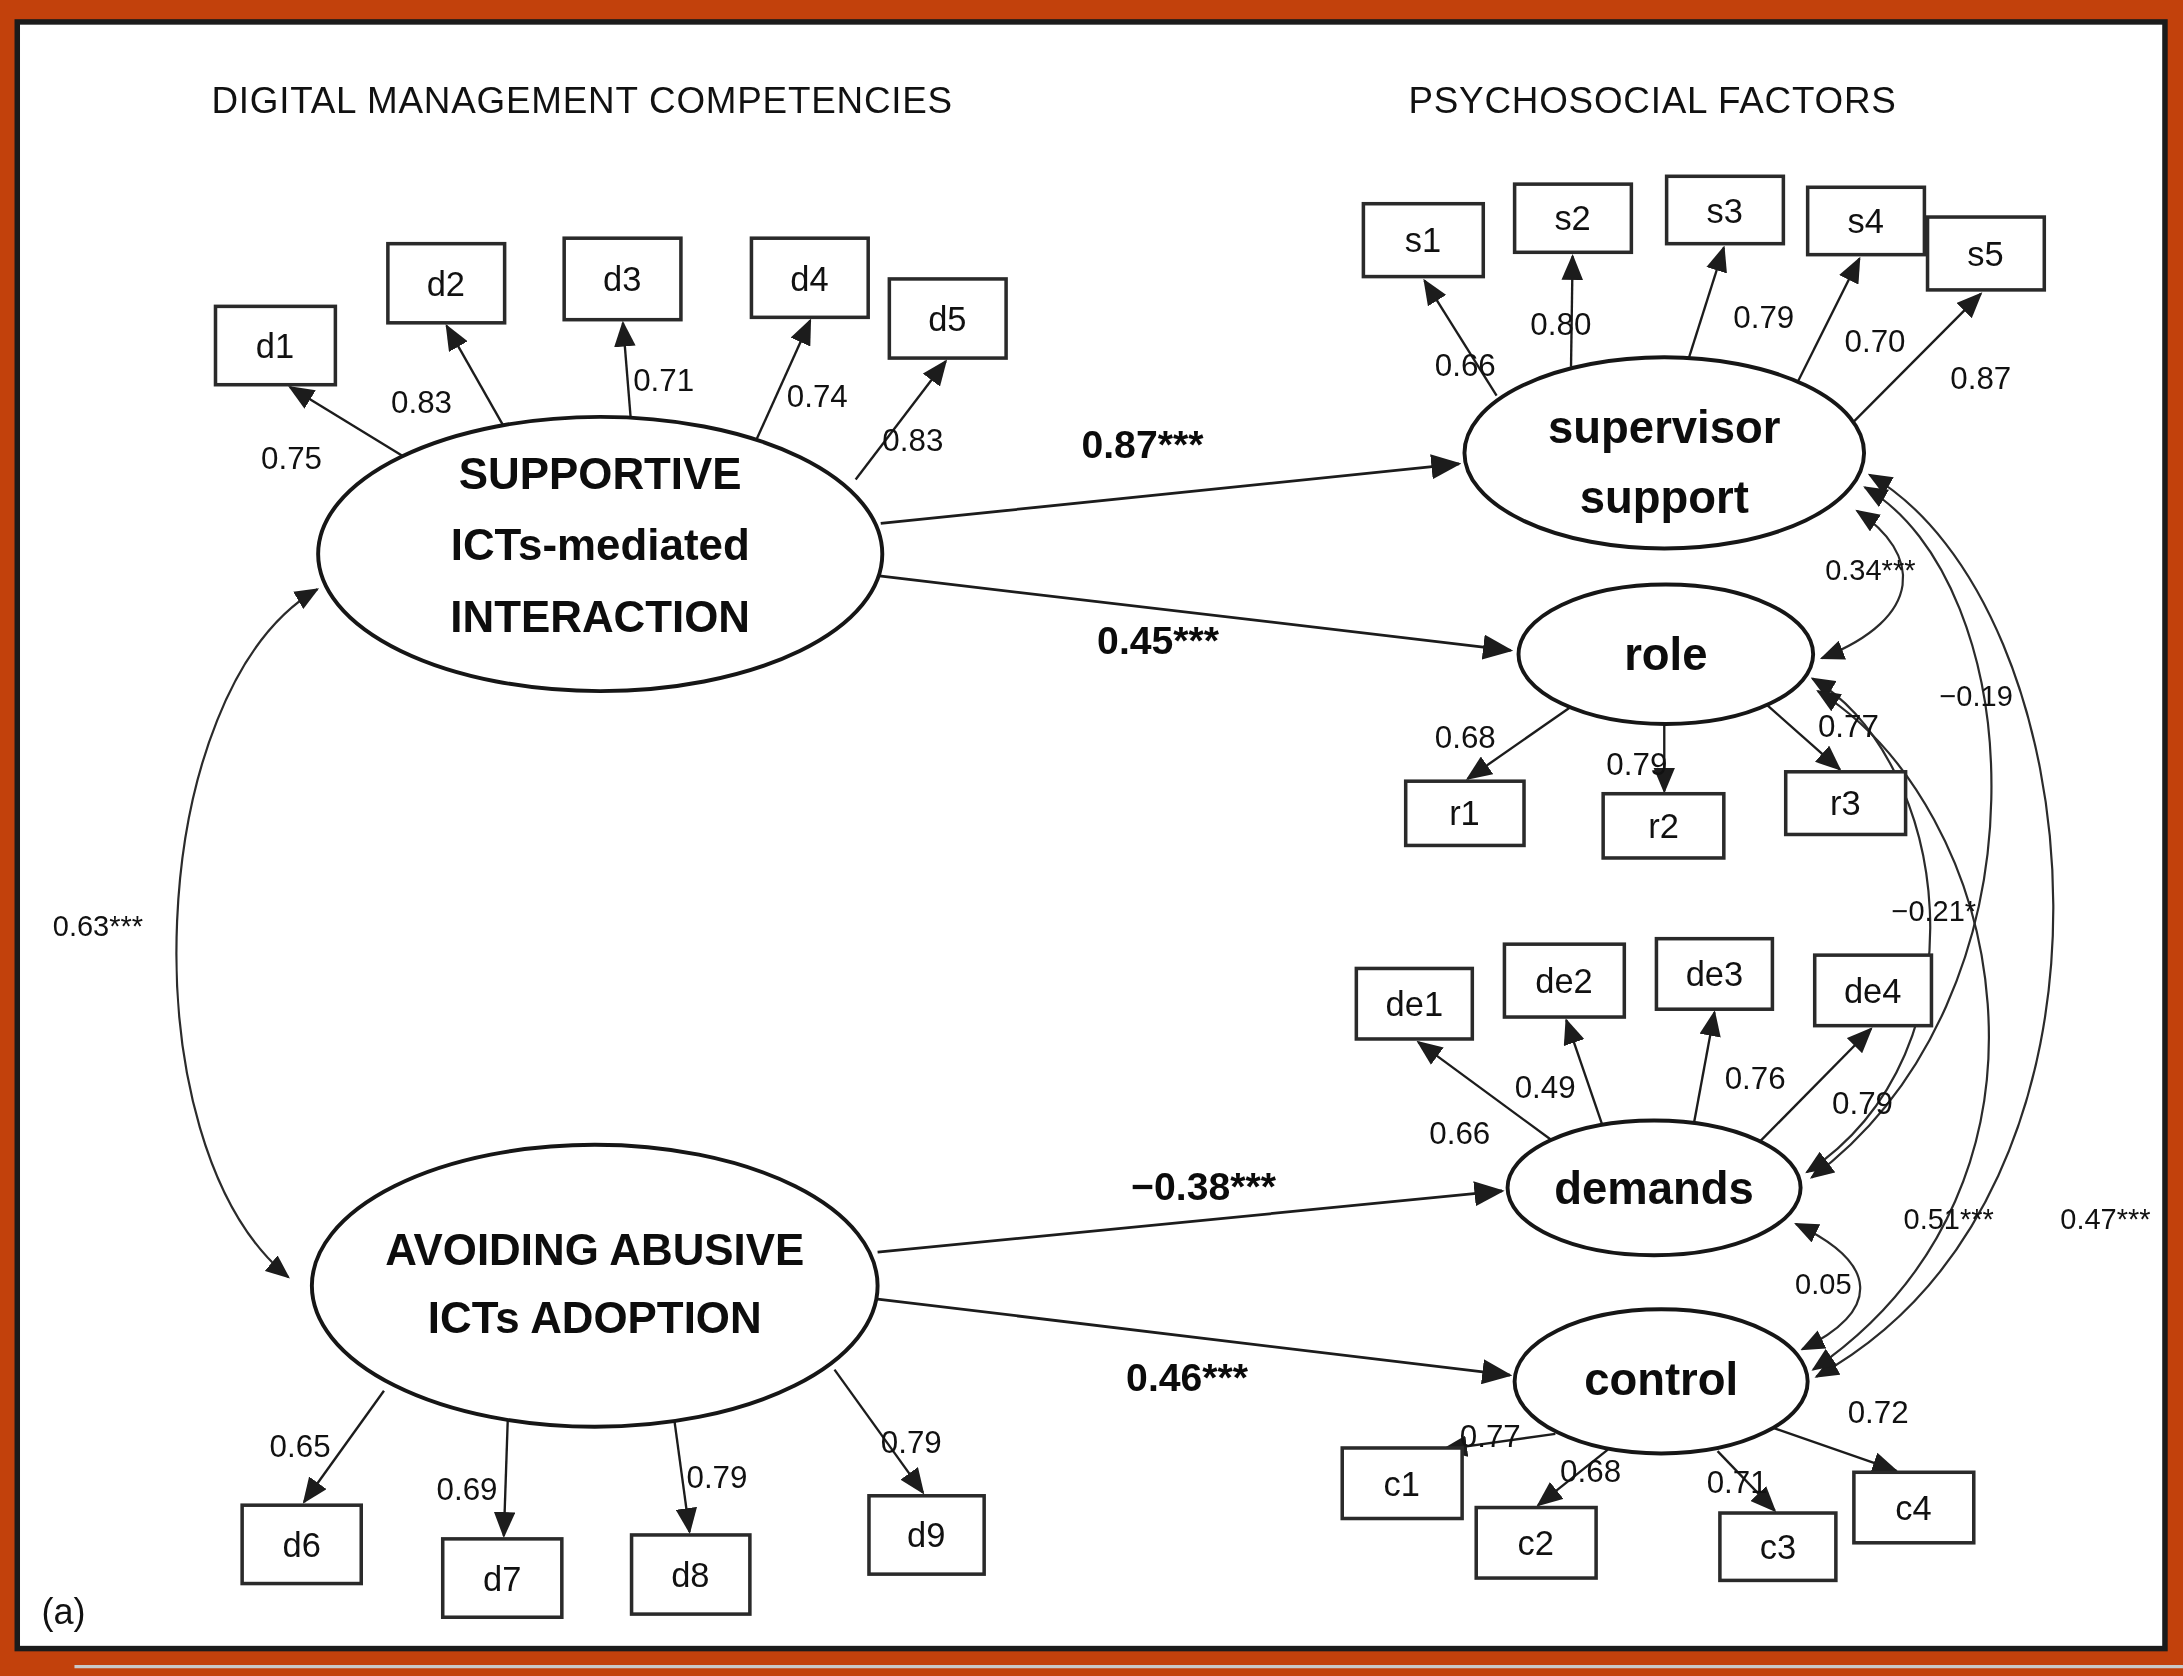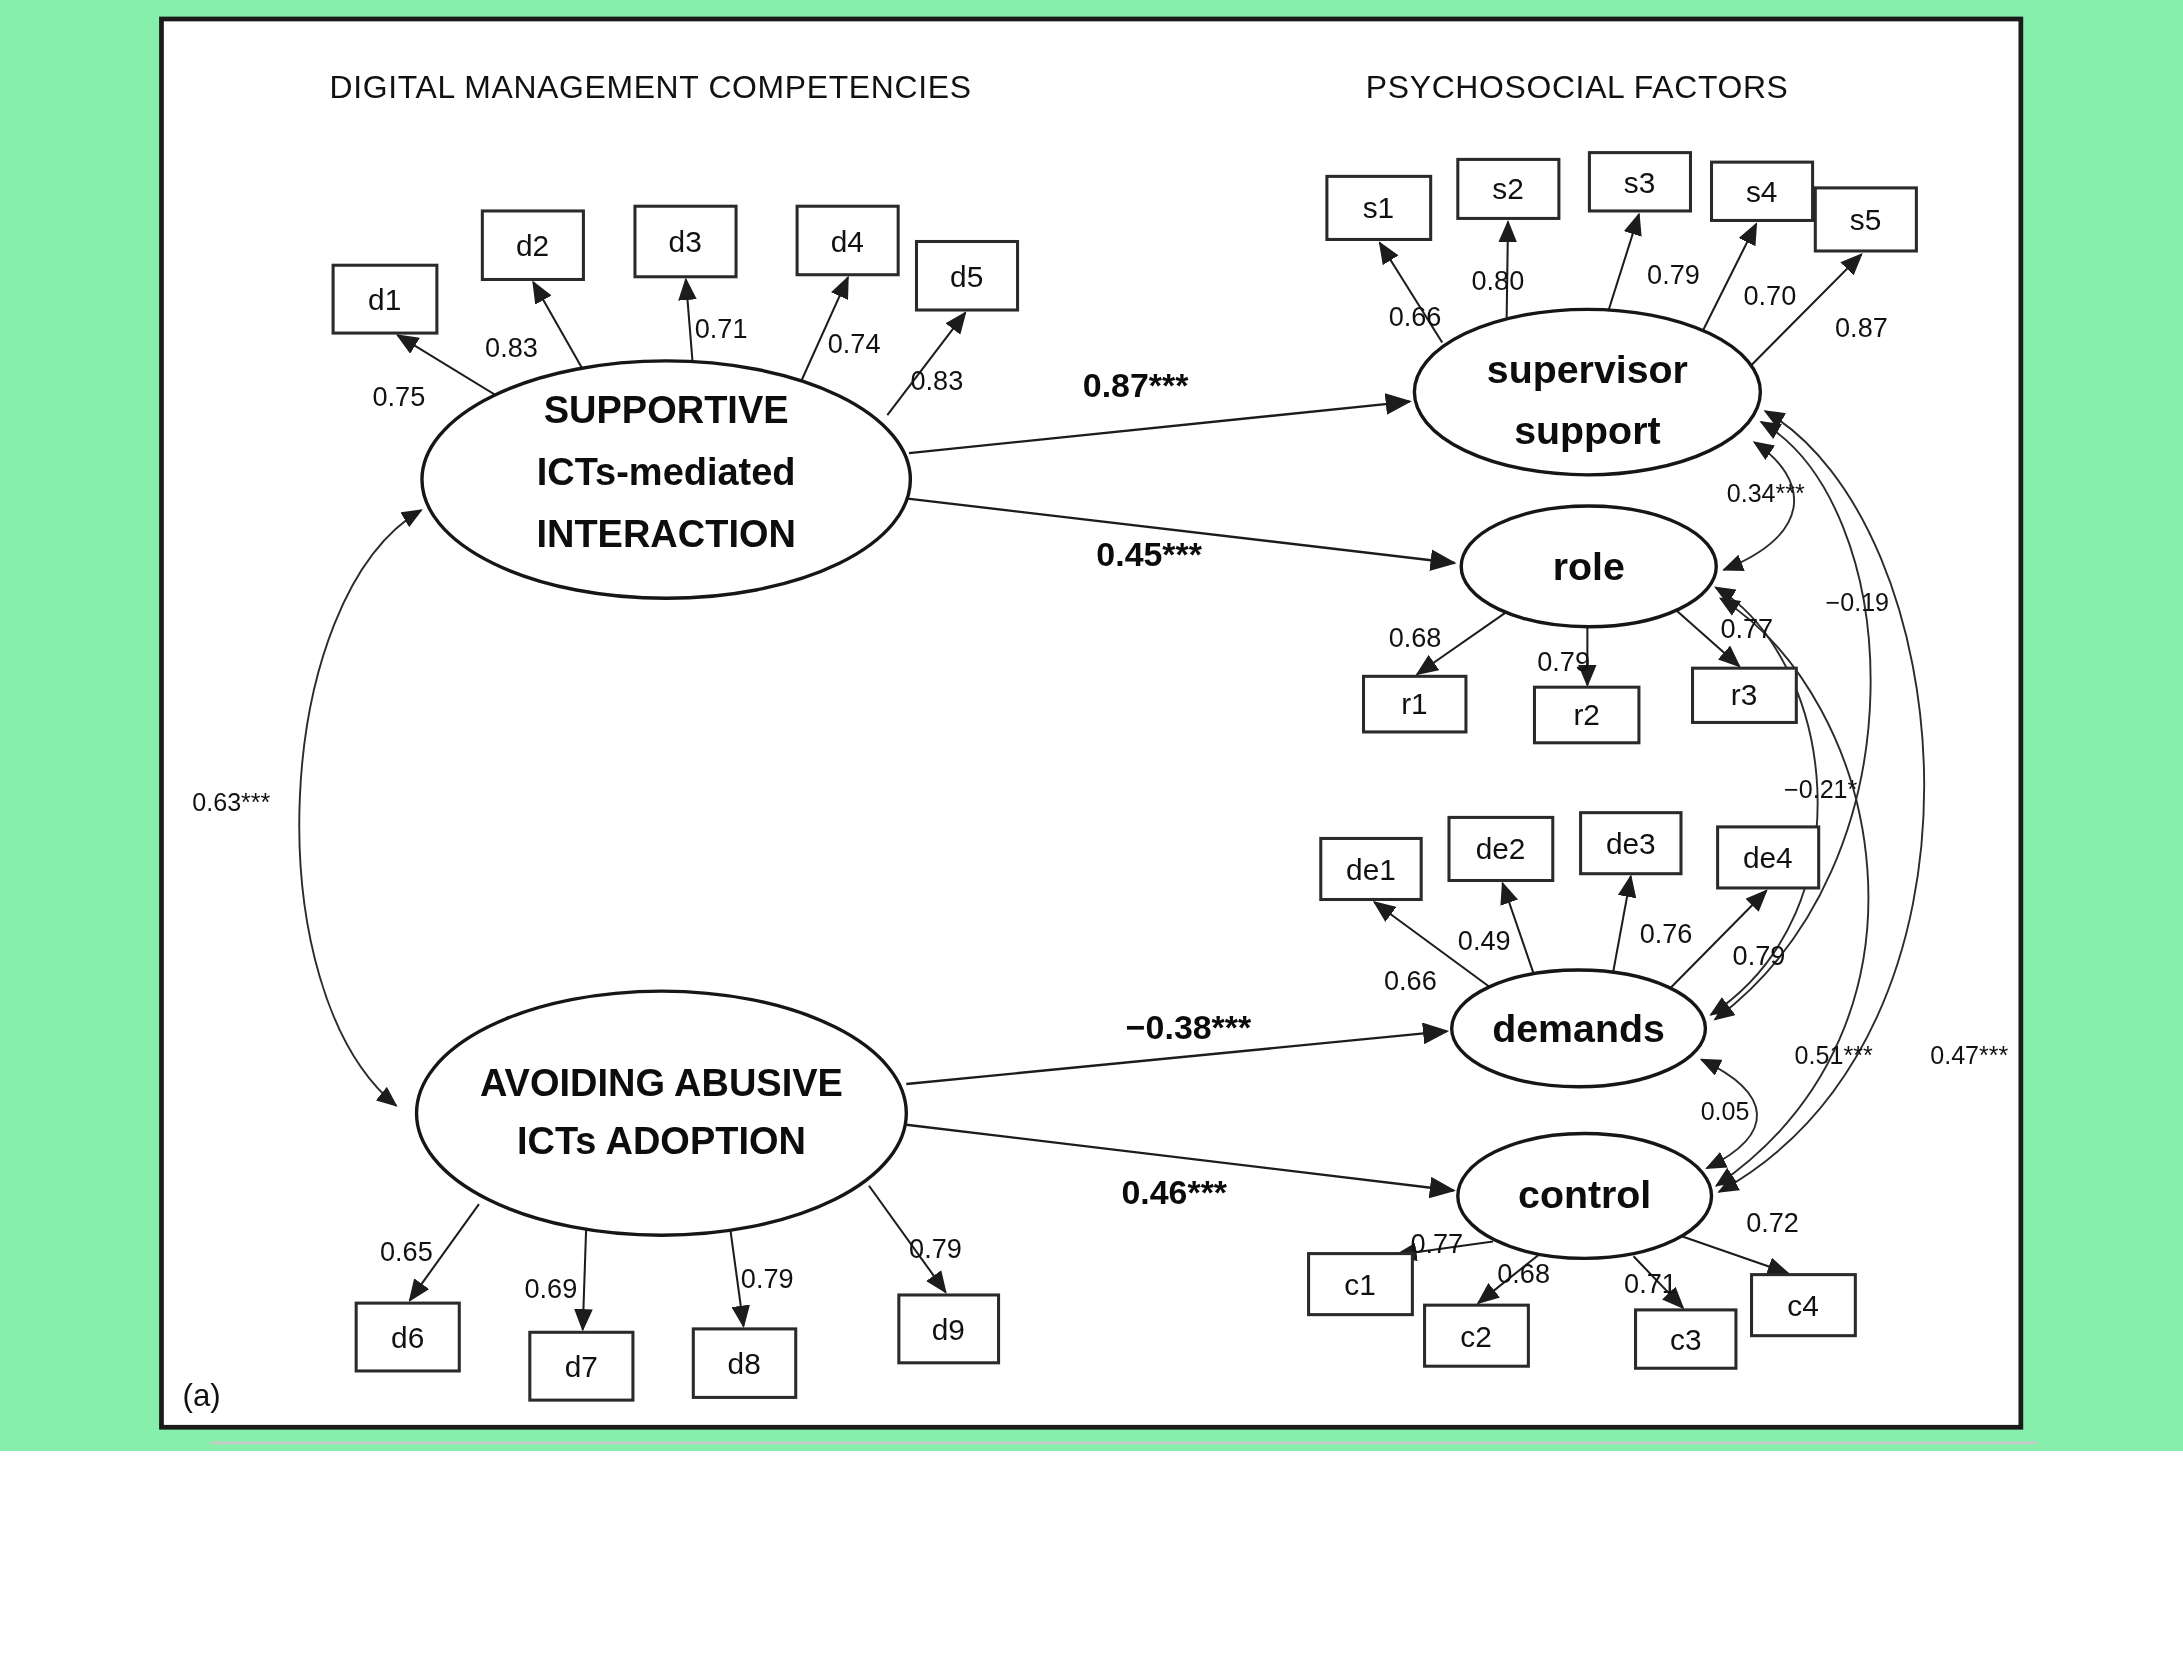--- a/index.html
+++ b/index.html
@@ -2,22 +2,22 @@
 <html style="font-size:12.5px"><head>
 <meta charset="utf-8">
 <style>
   html, body {
     margin: 0;
     padding: 0;
     background: #ffffff;
   }
   .stage {
     width: 2183px;
-    height: 1451px;
-    background: #86efac;
+    height: 1676px;
+    background: #c2410c;
     position: relative;
   }
   svg {
     display: block;
     width: 100%;
     height: 100%;
     font-family: "Liberation Sans", sans-serif;
   }
   .frame { fill: #ffffff; stroke: #1b1b1b; stroke-width: 7; }
   .edge-line { stroke: #c9c9c9; stroke-width: 4; }

